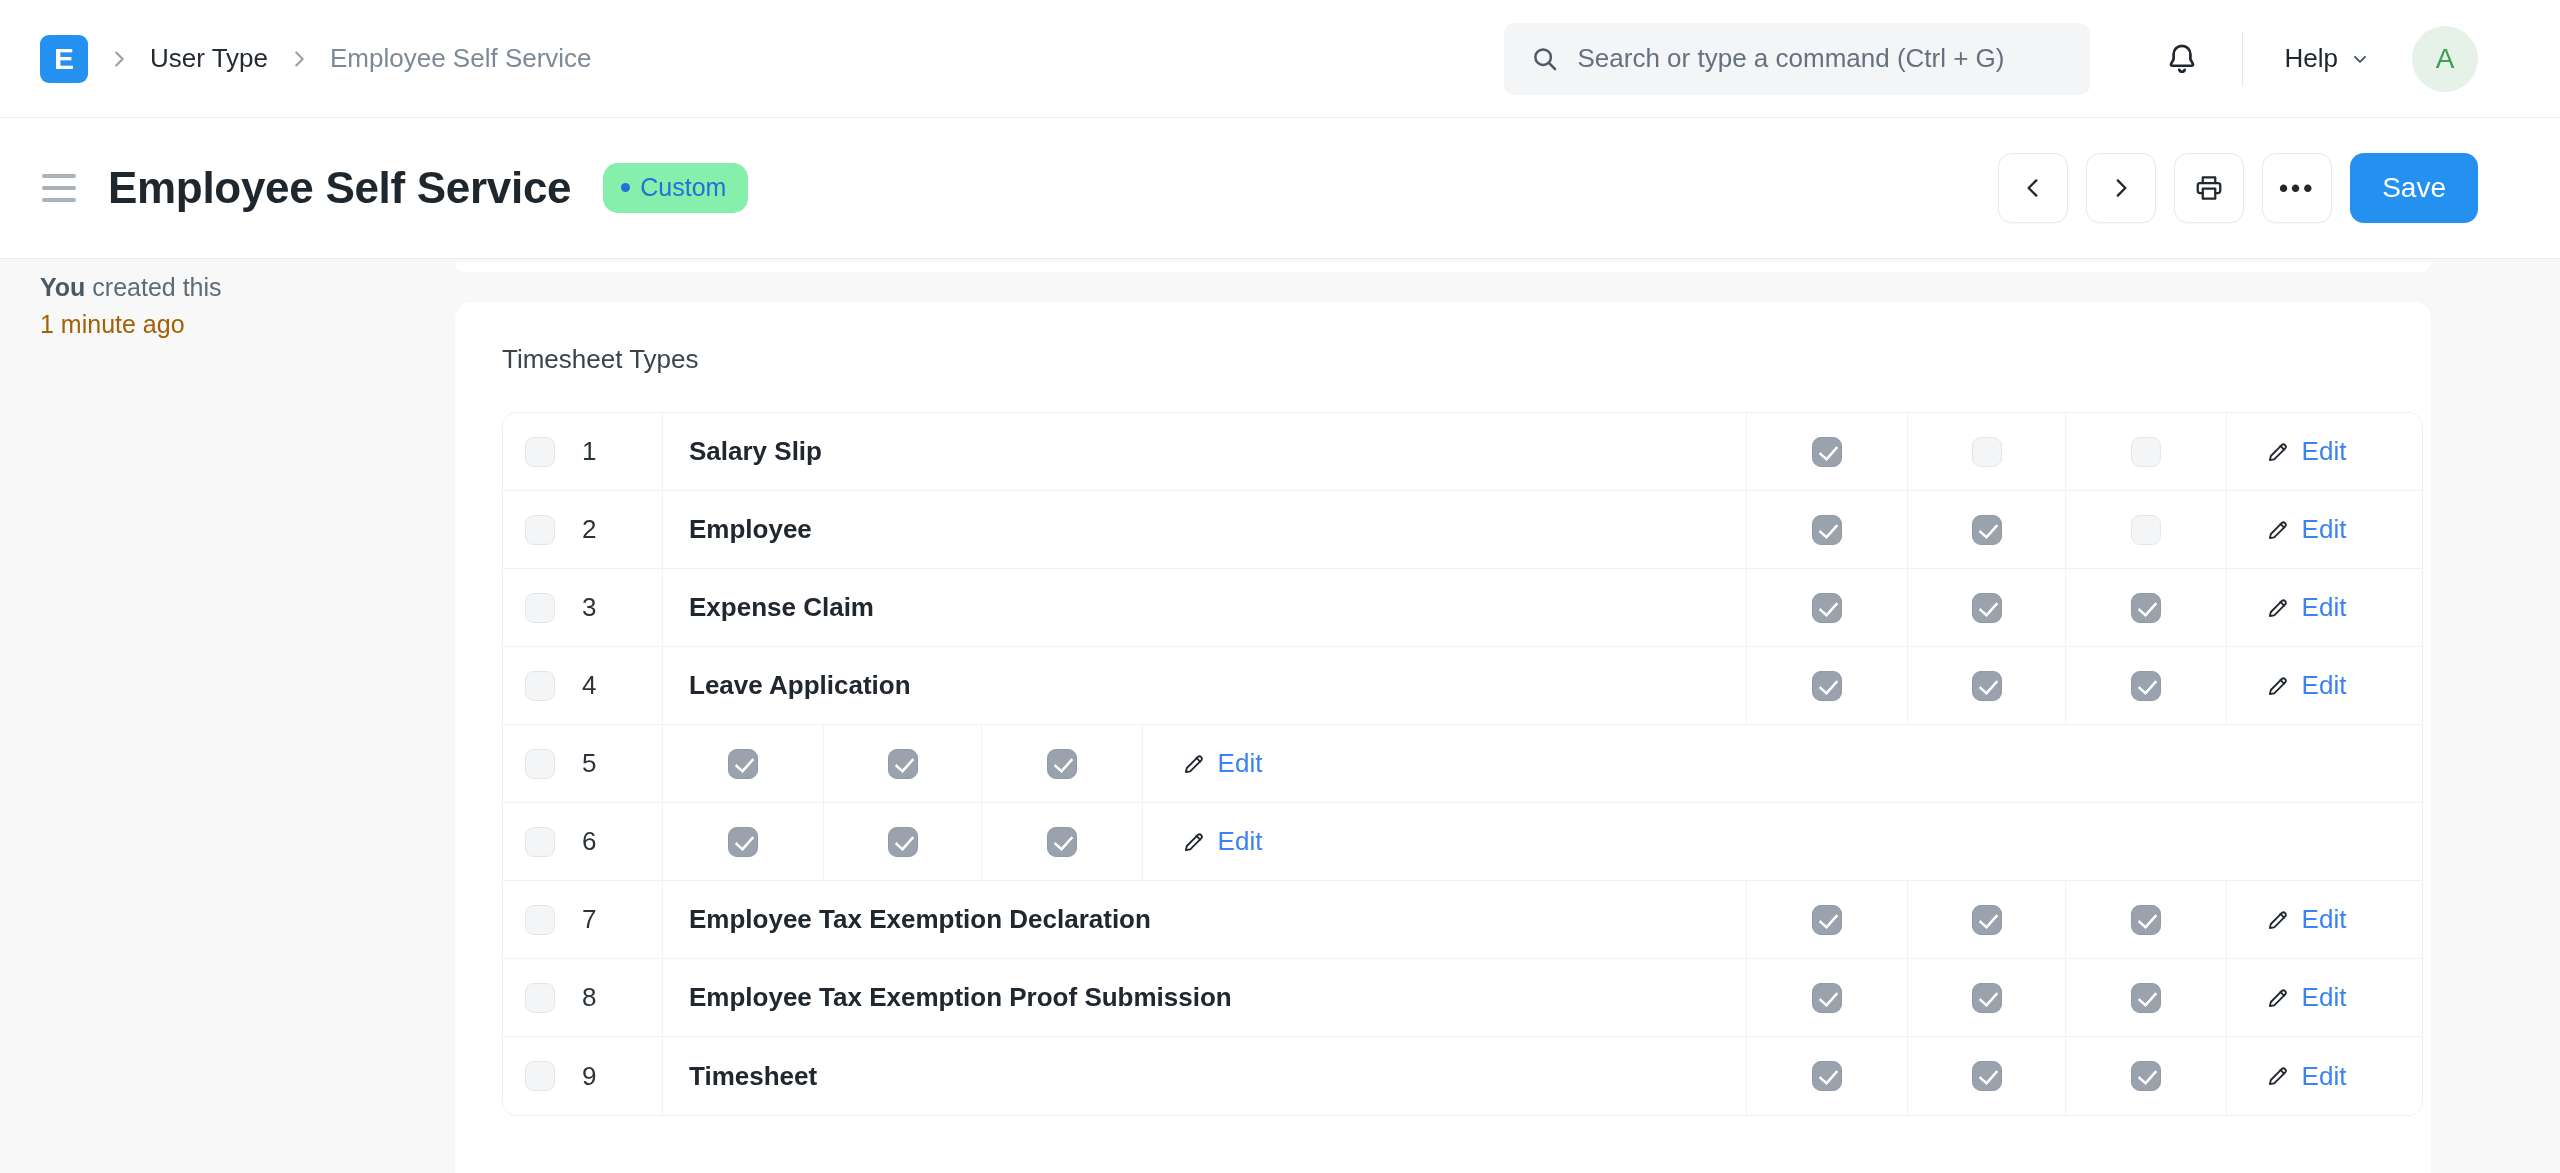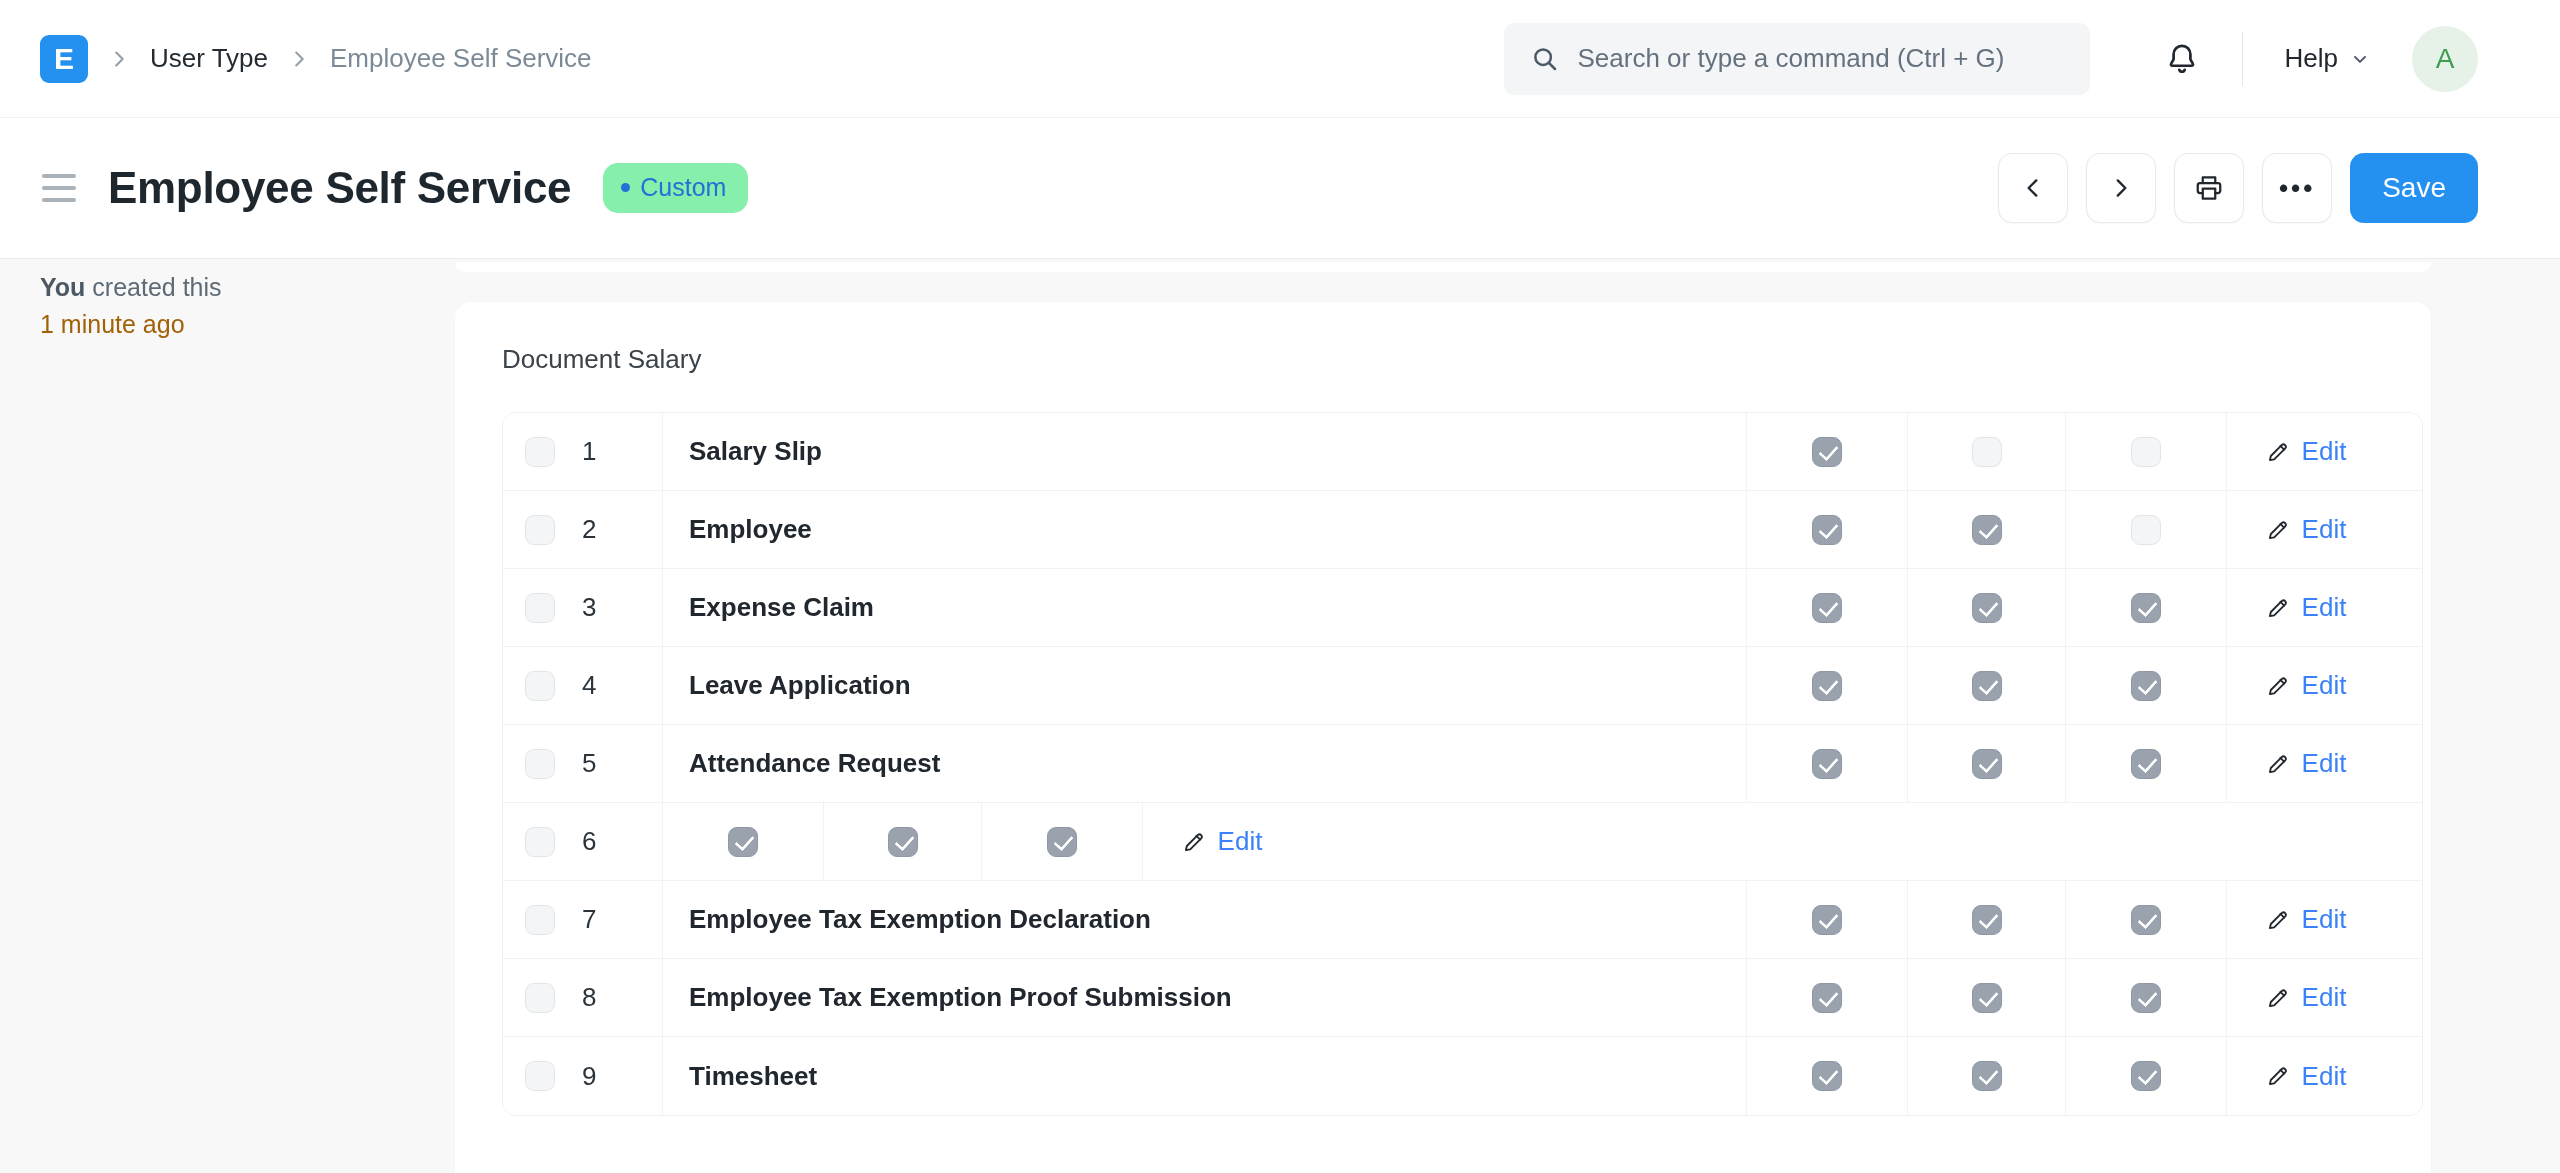--- a/index.html
+++ b/index.html
@@ -209,21 +209,21 @@
 <div class="content">
   <div class="side">
     <div class="line1"><b>You</b><span> created this</span></div>
     <div class="line2">1 minute ago</div>
   </div>
 
   <div class="main">
     <div class="sliver"></div>
 
     <div class="card">
-      <div class="section-label">Document Salary</div>
+      <div class="section-label">Timesheet Types</div>
 
       <div class="grid">
 
 
         <div class="grid-body">
   <div class="grid-row">
     <div class="g-cell c-idx">
       <span class="cb"></span>
       <span class="row-no">1</span>
     </div>
@@ -332,23 +332,20 @@
         <span>Edit</span>
       </button>
     </div>
   </div>
 
   <div class="grid-row">
     <div class="g-cell c-idx">
       <span class="cb"></span>
       <span class="row-no">5</span>
     </div>
-    <div class="g-cell c-doc">
-                <span class="doc-name">Attendance Request</span>
-              </div>
     <div class="g-cell c-read">
                 <span class="cb checked"></span>
               </div>
     <div class="g-cell c-write">
                 <span class="cb checked"></span>
               </div>
     <div class="g-cell c-create">
                 <span class="cb checked"></span>
               </div>
     <div class="g-cell c-edit">

